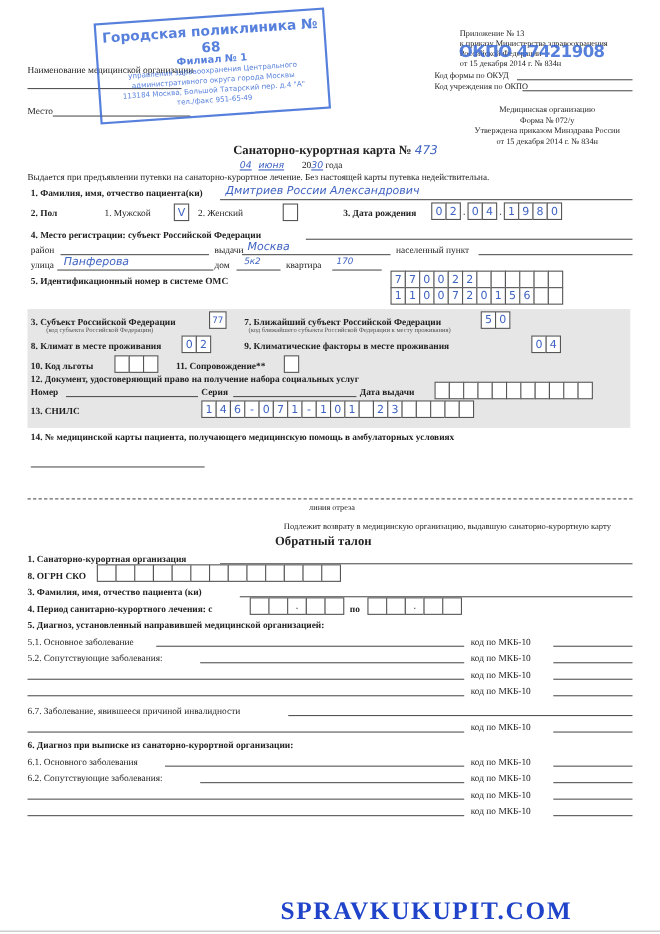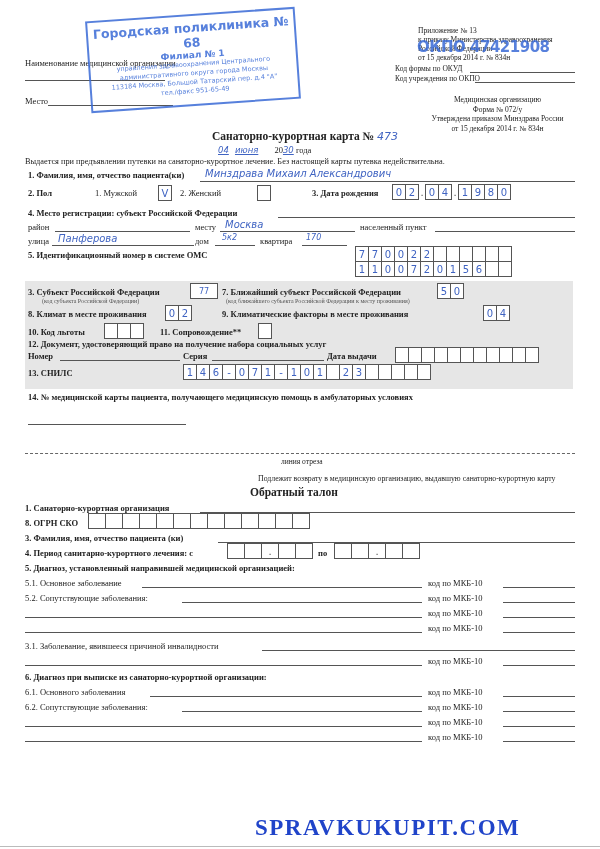--- a/index.html
+++ b/index.html
@@ -66,21 +66,21 @@
 <div class="abs" style="left:218px;top:145px;">
   <span class="hand" style="text-decoration:underline;">04</span>
   <span class="hand" style="text-decoration:underline;margin-left:4px;">июня</span>
   <span style="margin-left:14px;">20</span><span class="hand" style="text-decoration:underline;">30</span>
   <span>года</span>
 </div>
 <div class="abs" style="left:25px;top:157px;font-size:8.3px;">Выдается при предъявлении путевки на санаторно-курортное лечение. Без настоящей карты путевка недействительна.</div>
 
 <div class="abs b" style="left:28px;top:170px;">1. Фамилия, имя, отчество пациента(ки)</div>
 <div class="line" style="left:200px;top:181px;width:375px;"></div>
-<div class="abs hand" style="left:205px;top:168px;font-size:10px;">Минздрава Михаил Александрович</div>
+<div class="abs hand" style="left:205px;top:168px;font-size:10px;">Дмитриев России Александрович</div>
 
 <div class="abs b" style="left:28px;top:188px;">2. Пол</div>
 <div class="abs" style="left:95px;top:188px;">1. Мужской</div>
 <div class="boxes" style="left:158px;top:185px;">
     <div class="box lg">V</div>
   </div>
 <div class="abs" style="left:180px;top:188px;">2. Женский</div>
 <div class="boxes" style="left:257px;top:185px;">
     <div class="box lg"></div>
   </div>
@@ -95,21 +95,21 @@
   <div class="box lg">1</div>
   <div class="box lg">9</div>
   <div class="box lg">8</div>
   <div class="box lg">0</div>
 </div>
 
 <div class="abs b" style="left:28px;top:208px;">4. Место регистрации: субъект Российской Федерации</div>
 <div class="line" style="left:278px;top:217px;width:297px;"></div>
 <div class="abs" style="left:28px;top:222px;">район</div>
 <div class="line" style="left:55px;top:231px;width:135px;"></div>
-<div class="abs" style="left:195px;top:222px;">месту</div>
+<div class="abs" style="left:195px;top:222px;">выдачи</div>
 <div class="line" style="left:220px;top:231px;width:135px;"></div>
 <div class="abs hand" style="left:225px;top:219px;font-size:10px;">Москва</div>
 <div class="abs" style="left:360px;top:222px;">населенный пункт</div>
 <div class="line" style="left:435px;top:231px;width:140px;"></div>
 <div class="abs" style="left:28px;top:236px;">улица</div>
 <div class="line" style="left:52px;top:245px;width:142px;"></div>
 <div class="abs hand" style="left:58px;top:233px;font-size:10px;">Панферова</div>
 <div class="abs" style="left:195px;top:236px;">дом</div>
 <div class="line" style="left:215px;top:245px;width:40px;"></div>
 <div class="abs hand" style="left:222px;top:233px;font-size:8px;">5к2</div>
@@ -144,21 +144,21 @@
   <div class="box lg">5</div>
   <div class="box lg">6</div>
   <div class="box lg"></div>
   <div class="box lg"></div>
 </div>
 
 <div class="gray"></div>
 
 <div class="abs b" style="left:28px;top:287px;">3. Субъект Российской Федерации</div>
 <div class="boxes" style="left:190px;top:283px;">
-    <div class="box lg" style="font-size:8px;width:28px;">77</div>
+    <div class="box lg" style="font-size:8px;width:16px;">77</div>
   </div>
 <div class="abs small" style="left:42px;top:298px;">(код субъекта Российской Федерации)</div>
 <div class="abs b" style="left:222px;top:287px;">7. Ближайший субъект Российской Федерации</div>
 <div class="boxes" style="left:437px;top:283px;">
   <div class="box lg">5</div>
   <div class="box lg">0</div>
 </div>
 <div class="abs small" style="left:226px;top:298px;">(код ближайшего субъекта Российской Федерации к месту проживания)</div>
 
 <div class="abs b" style="left:28px;top:309px;">8. Климат в месте проживания</div>
@@ -288,21 +288,21 @@
 <div class="line" style="left:503px;top:602px;width:72px;"></div>
 
 <div class="line" style="left:25px;top:617px;width:397px;"></div>
 <div class="abs" style="left:428px;top:608px;">код по МКБ-10</div>
 <div class="line" style="left:503px;top:617px;width:72px;"></div>
 
 <div class="line" style="left:25px;top:632px;width:397px;"></div>
 <div class="abs" style="left:428px;top:623px;">код по МКБ-10</div>
 <div class="line" style="left:503px;top:632px;width:72px;"></div>
 
-<div class="abs" style="left:25px;top:641px;">3.1. Заболевание, явившееся причиной инвалидности</div>
+<div class="abs" style="left:25px;top:641px;">6.7. Заболевание, явившееся причиной инвалидности</div>
 <div class="line" style="left:262px;top:650px;width:313px;"></div>
 <div class="line" style="left:25px;top:665px;width:397px;"></div>
 <div class="abs" style="left:428px;top:656px;">код по МКБ-10</div>
 <div class="line" style="left:503px;top:665px;width:72px;"></div>
 
 <div class="abs b" style="left:25px;top:672px;">6. Диагноз при выписке из санаторно-курортной организации:</div>
 
 <div class="abs" style="left:25px;top:687px;">6.1. Основного заболевания</div>
 <div class="line" style="left:150px;top:696px;width:272px;"></div>
 <div class="abs" style="left:428px;top:687px;">код по МКБ-10</div>

